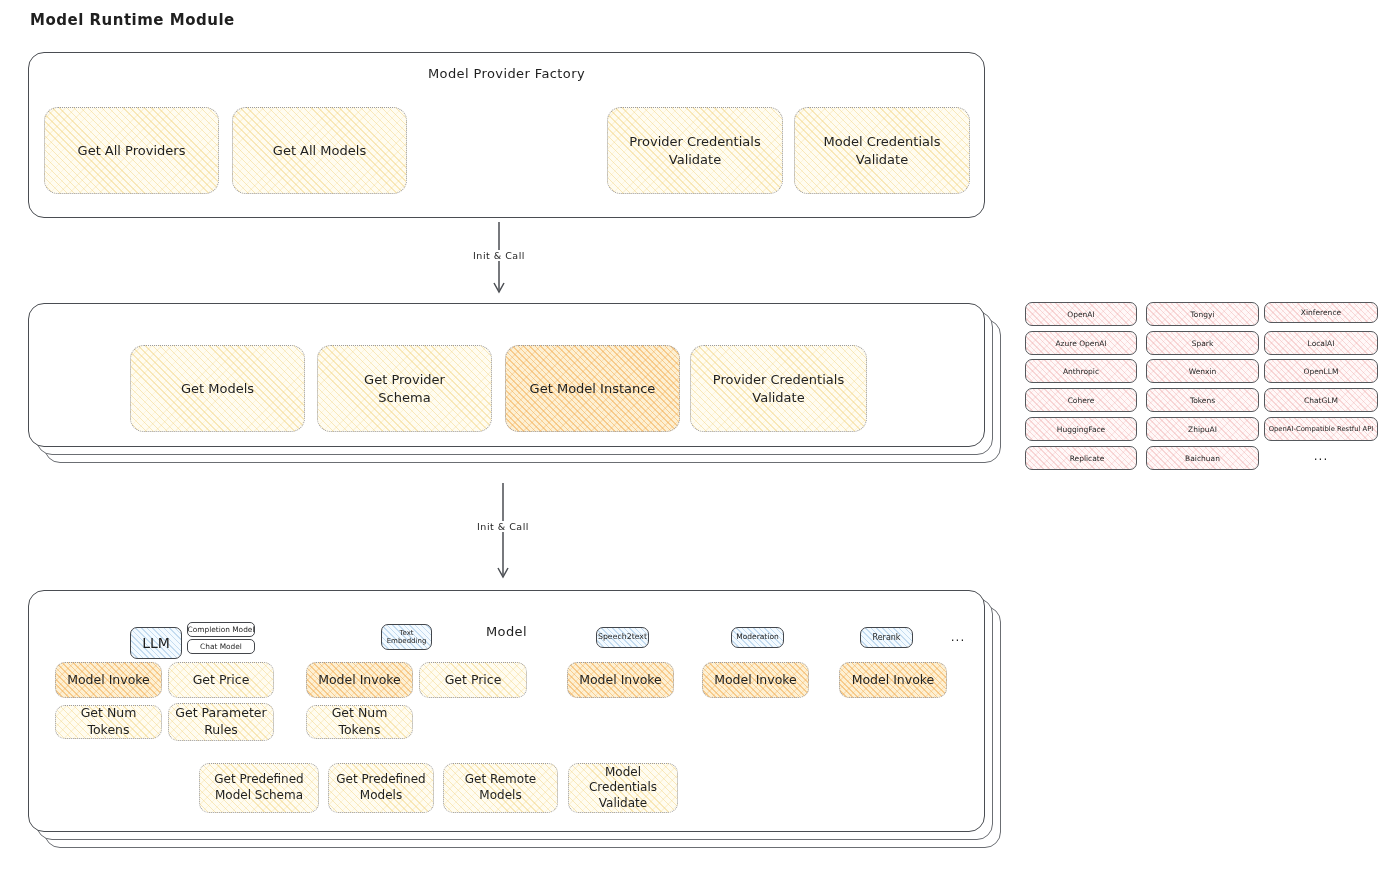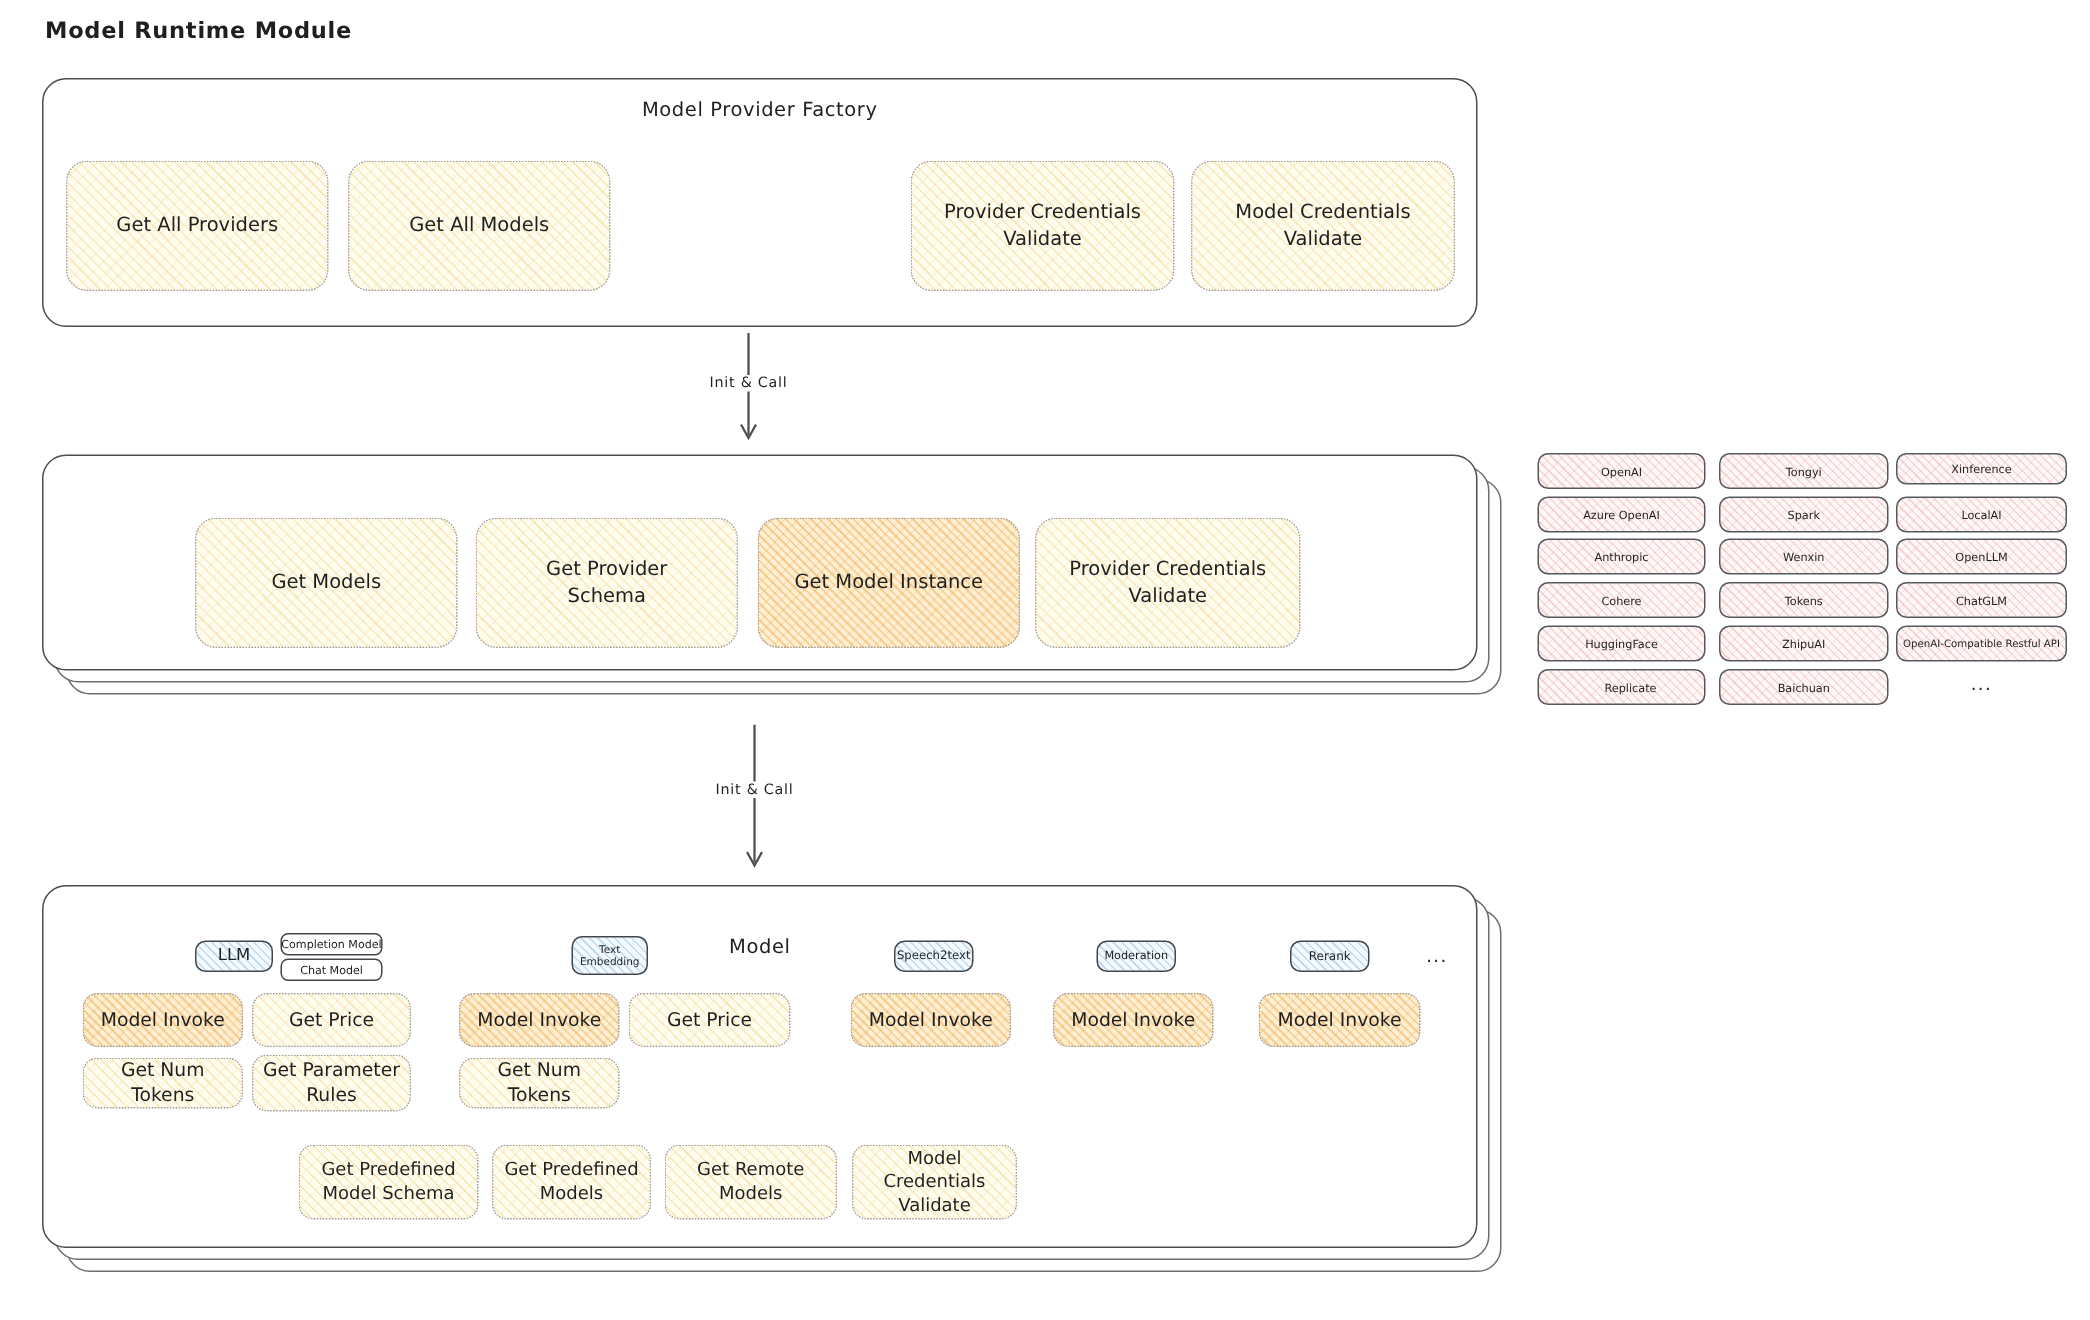--- a/index.html
+++ b/index.html
@@ -115,21 +115,21 @@
     <line x1="7" y1="0" x2="7" y2="92"></line>
     <polyline points="2,85 7,94 12,85"></polyline>
   </svg>
   <div class="abs arrow-label" style="left:503px;top:521px;">Init &amp; Call</div>
 
   <div class="abs stack" style="left:44px;top:606px;width:957px;height:242px;"></div>
   <div class="abs stack" style="left:36px;top:598px;width:957px;height:242px;"></div>
   <div class="abs big-box" style="left:28px;top:590px;width:957px;height:242px;"></div>
   <div class="abs box-title" style="left:28px;top:589px;width:957px;margin-top:35px;">Model</div>
 
-  <div class="abs tab-blue" style="left:130px;top:627px;width:52px;height:21px;font-size:11px;">LLM</div>
+  <div class="abs tab-blue" style="left:130px;top:627px;width:52px;height:32px;font-size:14px;">LLM</div>
   <div class="abs tab-white" style="left:187px;top:622px;width:68px;height:15px;">Completion Model</div>
   <div class="abs tab-white" style="left:187px;top:639px;width:68px;height:15px;">Chat Model</div>
   <div class="abs tab-blue" style="left:381px;top:624px;width:51px;height:26px;font-size:7px;padding:0 4px;">Text Embedding</div>
   <div class="abs tab-blue" style="left:596px;top:627px;width:53px;height:21px;font-size:7.8px;">Speech2text</div>
   <div class="abs tab-blue" style="left:731px;top:627px;width:53px;height:21px;font-size:7.5px;">Moderation</div>
   <div class="abs tab-blue" style="left:860px;top:627px;width:53px;height:21px;">Rerank</div>
   <div class="abs ellipsis" style="left:945px;top:630px;width:26px;">...</div>
 
   <div class="abs btn btn-sm fill-orange" style="left:55px;top:662px;width:107px;height:36px;">Model Invoke</div>
   <div class="abs btn btn-sm fill-yellow" style="left:168px;top:662px;width:106px;height:36px;">Get Price</div>

